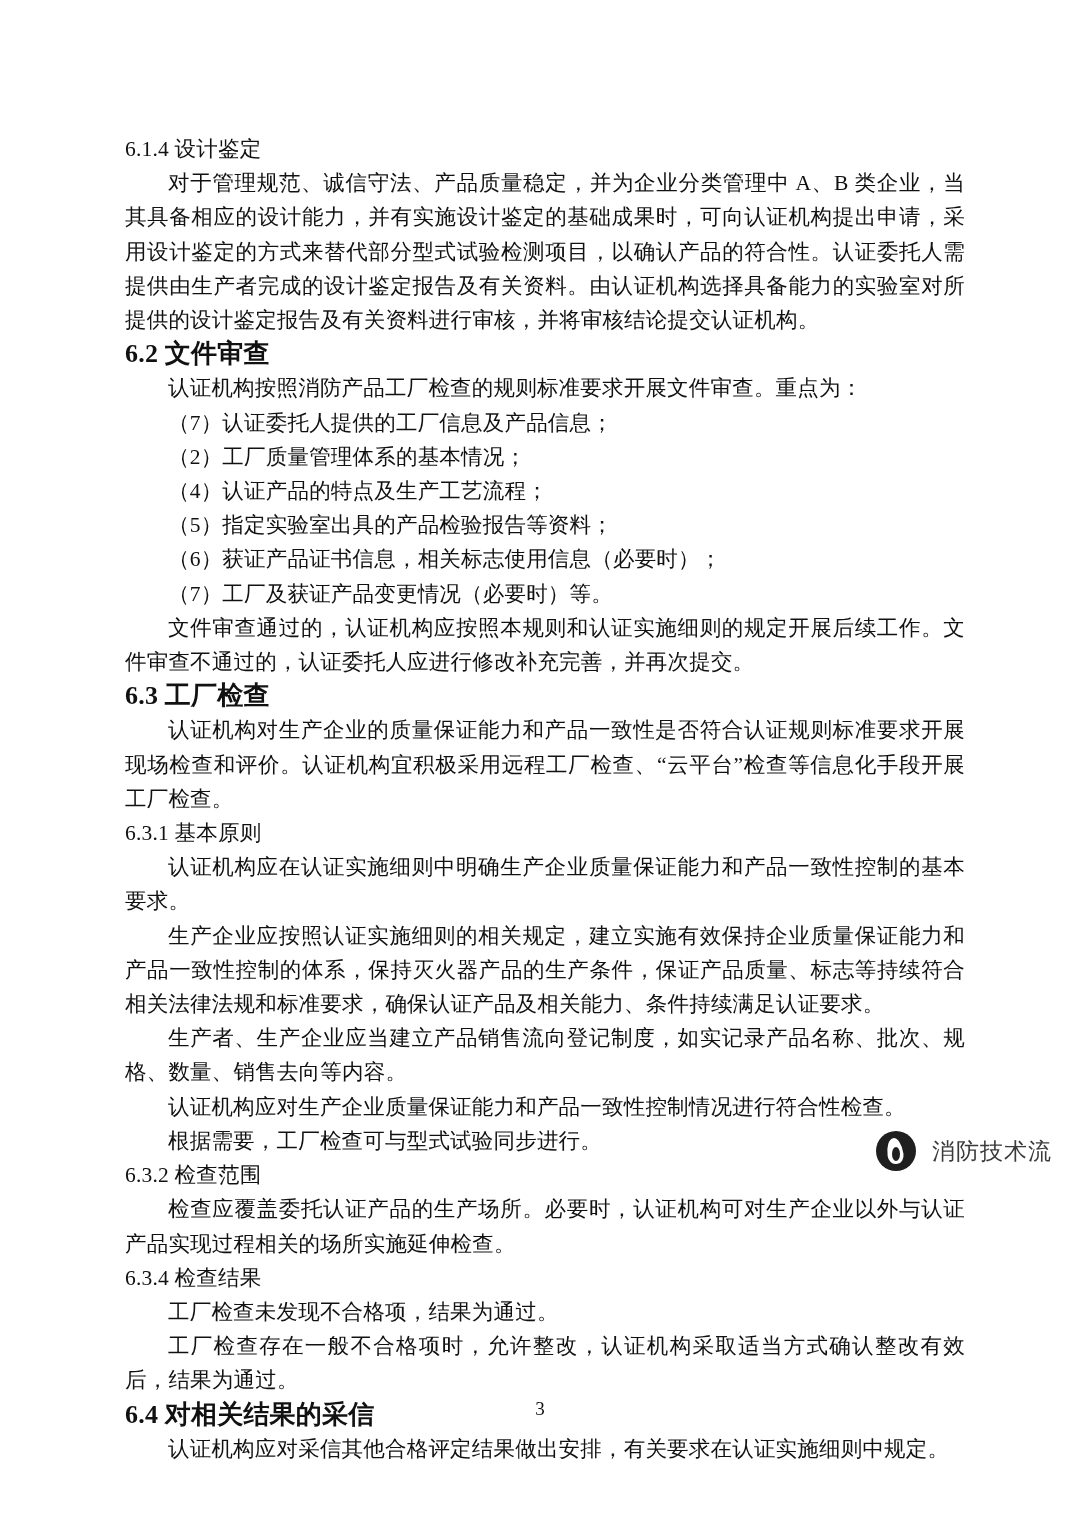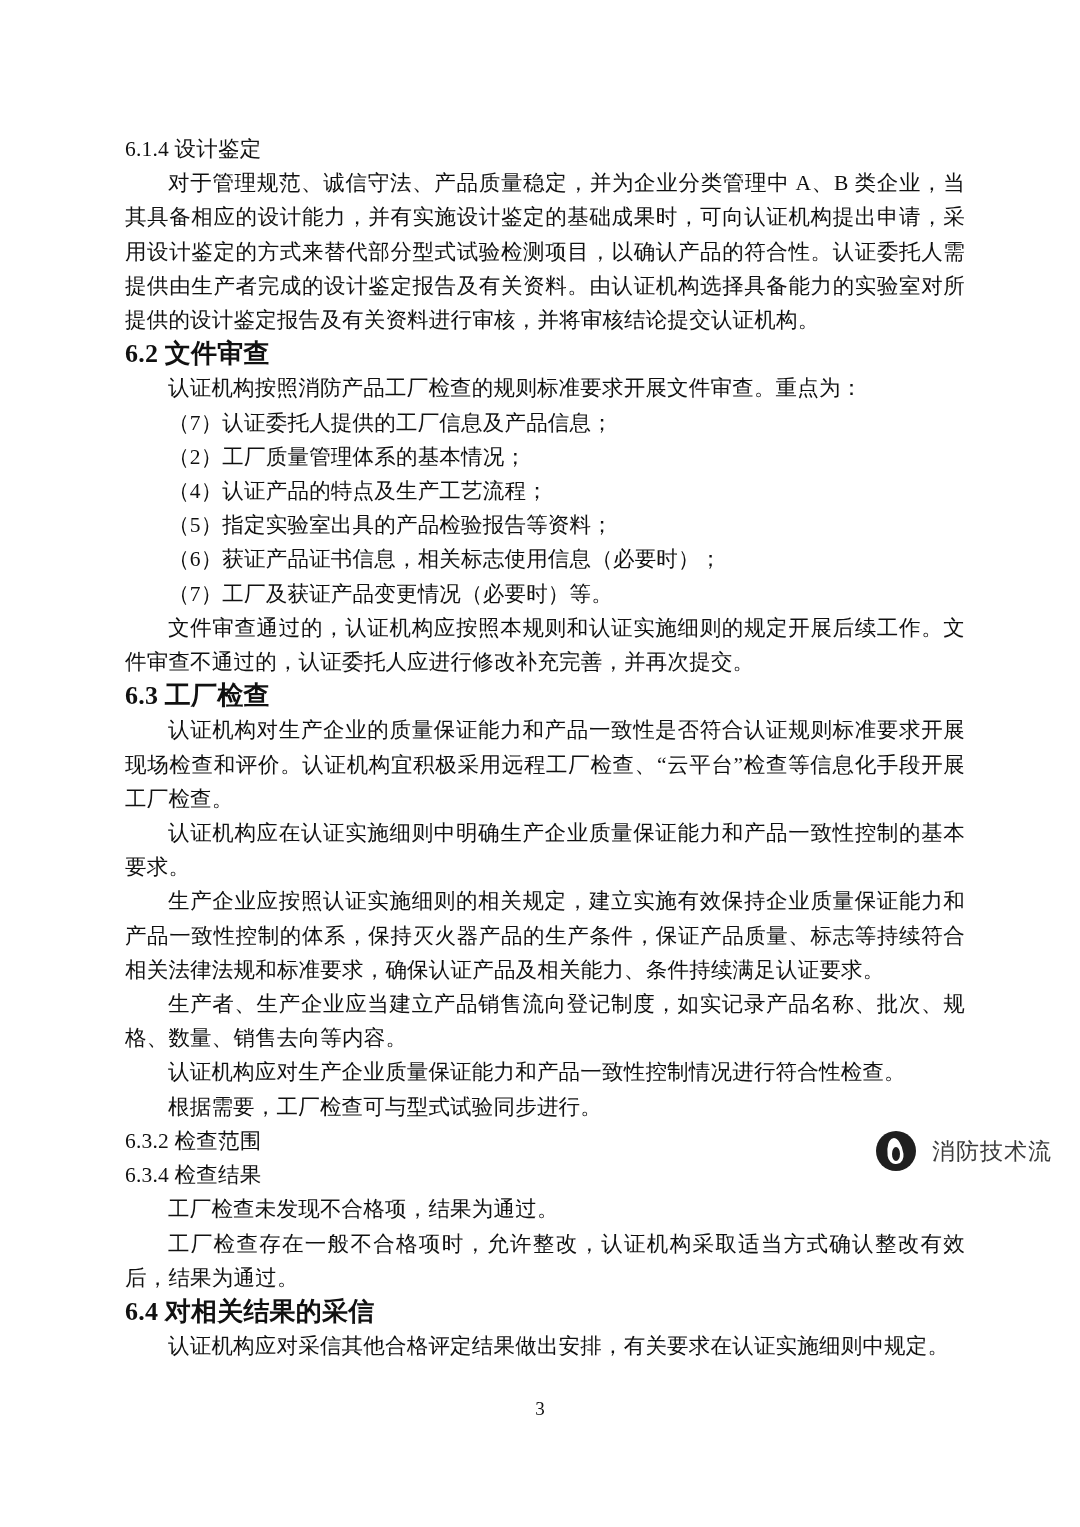--- a/index.html
+++ b/index.html
@@ -111,26 +111,28 @@
     <p class="indent">认证机构按照消防产品工厂检查的规则标准要求开展文件审查。重点为：</p>
     <p class="indent">（7）认证委托人提供的工厂信息及产品信息；</p>
     <p class="indent">（2）工厂质量管理体系的基本情况；</p>
     <p class="indent">（4）认证产品的特点及生产工艺流程；</p>
     <p class="indent">（5）指定实验室出具的产品检验报告等资料；</p>
     <p class="indent">（6）获证产品证书信息，相关标志使用信息（必要时）；</p>
     <p class="indent">（7）工厂及获证产品变更情况（必要时）等。</p>
     <p class="indent">文件审查通过的，认证机构应按照本规则和认证实施细则的规定开展后续工作。文件审查不通过的，认证委托人应进行修改补充完善，并再次提交。</p>
     <p class="heading">6.3 工厂检查</p>
     <p class="indent">认证机构对生产企业的质量保证能力和产品一致性是否符合认证规则标准要求开展现场检查和评价。认证机构宜积极采用远程工厂检查、“云平台”检查等信息化手段开展工厂检查。</p>
+    <p class="plain-heading">6.3.1 基本原则</p>
     <p class="indent">认证机构应在认证实施细则中明确生产企业质量保证能力和产品一致性控制的基本要求。</p>
     <p class="indent">生产企业应按照认证实施细则的相关规定，建立实施有效保持企业质量保证能力和产品一致性控制的体系，保持灭火器产品的生产条件，保证产品质量、标志等持续符合相关法律法规和标准要求，确保认证产品及相关能力、条件持续满足认证要求。</p>
     <p class="indent">生产者、生产企业应当建立产品销售流向登记制度，如实记录产品名称、批次、规格、数量、销售去向等内容。</p>
     <p class="indent">认证机构应对生产企业质量保证能力和产品一致性控制情况进行符合性检查。</p>
     <p class="indent">根据需要，工厂检查可与型式试验同步进行。</p>
     <p class="plain-heading">6.3.2 检查范围</p>
+    <p class="indent">检查应覆盖委托认证产品的生产场所。必要时，认证机构可对生产企业以外与认证产品实现过程相关的场所实施延伸检查。</p>
     <p class="plain-heading">6.3.4  检查结果</p>
     <p class="indent">工厂检查未发现不合格项，结果为通过。</p>
     <p class="indent">工厂检查存在一般不合格项时，允许整改，认证机构采取适当方式确认整改有效后，结果为通过。</p>
     <p class="heading">6.4 对相关结果的采信</p>
     <p class="indent">认证机构应对采信其他合格评定结果做出安排，有关要求在认证实施细则中规定。</p>
 
   </div>
 
   <div class="page-number">3</div>
 

